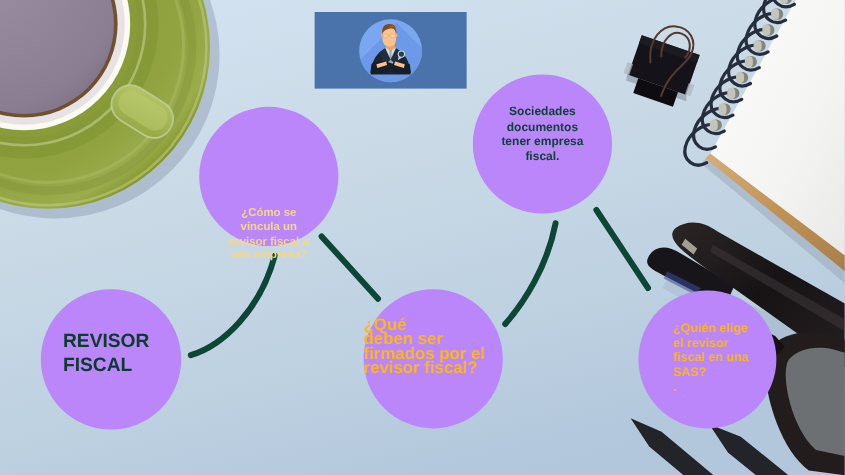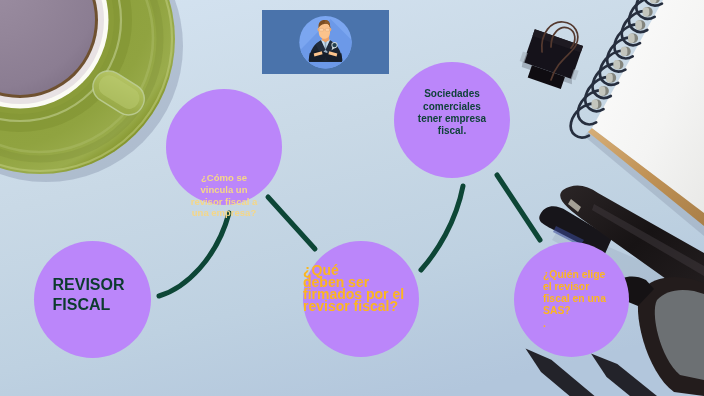--- a/index.html
+++ b/index.html
@@ -14,21 +14,21 @@
   .node .txt{position:absolute;left:0;right:0;font-weight:700;}
   .node .txt div{white-space:nowrap;}
   #n-root{left:34px;top:241px;width:117px;height:117px;}
   #n-root .txt{top:34px;font-size:16px;line-height:20px;padding-left:18.5px;color:#0d3b2e;}
   #n-como{left:166px;top:89px;width:116px;height:116px;}
   #n-como .txt{top:35.4px;font-size:9.5px;line-height:11.6px;text-align:center;color:#f5d787;margin-top:48px;}
   #n-soc{left:394px;top:62px;width:116px;height:116px;}
   #n-soc .txt{top:26.2px;font-size:10px;line-height:12.4px;text-align:center;color:#10423a;}
   #n-doc{left:303px;top:241px;width:116px;height:116px;}
   #n-doc .txt{top:23px;font-size:14px;line-height:12.1px;color:#fcb61f;}
-  #n-qui{left:514px;top:242px;width:115px;height:115px;}
+  #n-qui{left:532px;top:242px;width:115px;height:115px;}
   #n-qui .txt{top:27.2px;font-size:10.4px;line-height:12.1px;color:#fcb61f;padding-left:29px;}
   #imgcard{position:absolute;left:262px;top:10px;width:127px;height:64px;}
 </style>
 </head>
 <body>
 
 <div id="stage">
 
   <svg id="bgsvg" viewBox="0 0 704 396" xmlns="http://www.w3.org/2000/svg">
     <defs>
@@ -301,21 +301,21 @@
       <div>¿Cómo se</div>
       <div>vincula un</div>
       <div>revisor fiscal a</div>
       <div>una empresa?</div>
     </div>
   </div>
 
   <div class="node" id="n-soc">
     <div class="txt">
       <div>Sociedades</div>
-      <div>comerciales</div>
+      <div>documentos</div>
       <div>tener empresa</div>
       <div>fiscal.</div>
     </div>
   </div>
 
   <div class="node" id="n-doc">
     <div class="txt">
       <div>¿Qué</div>
       <div>deben ser</div>
       <div>firmados por el</div>

